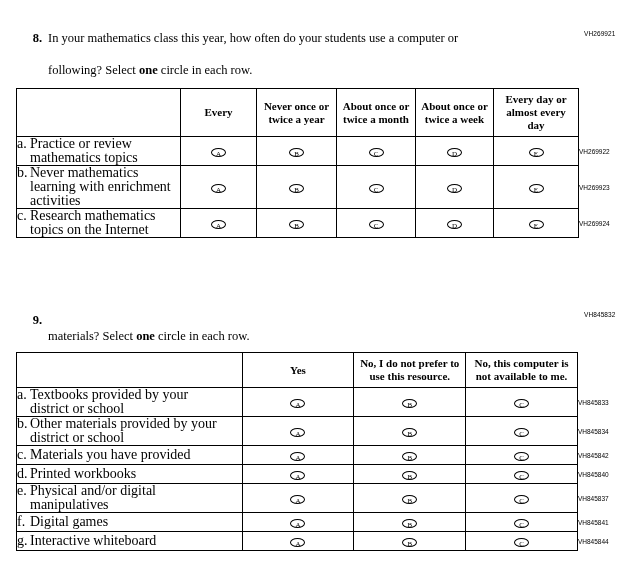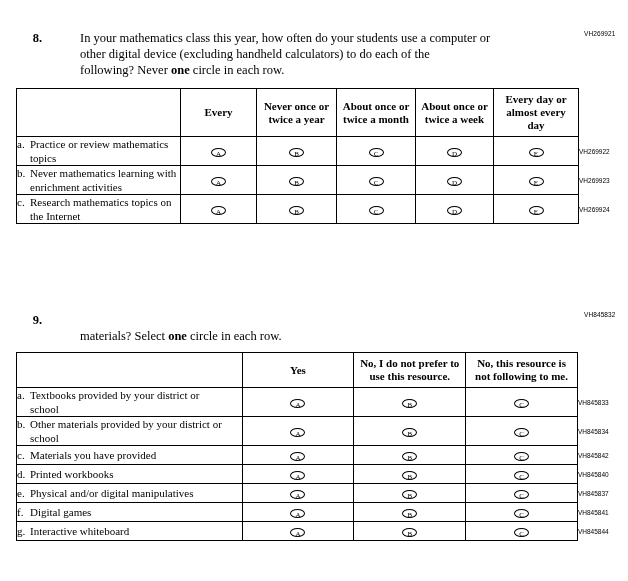--- a/index.html
+++ b/index.html
@@ -36,21 +36,20 @@
     width: 22px;
     text-align: right;
     flex: 0 0 22px;
     padding-right: 6px;
     line-height: 16px;
   }
   .qtext {
     font-size: 12.5px;
     line-height: 16px;
     max-width: 490px;
-    margin-left: 32px;
   }
   .qtext b { font-weight: bold; }
 
   
   .code {
     position: absolute;
     font-family: "Liberation Sans", sans-serif;
     font-size: 6.5px;
     letter-spacing: 0.1px;
     color: #000;
@@ -69,21 +68,21 @@
   }
   table.grid thead th {
     font-weight: bold;
     font-size: 11px;
     line-height: 13px;
     text-align: center;
     padding: 4px 3px;
   }
   .hdr-blank { border: 1px solid #000; }
   .rowlabel {
-    font-size: 11px;
+    font-size: 14px;
     line-height: 14px;
     padding: 4px 4px 4px 5px;
     text-align: left;
   }
   .rowlabel .lt {
     display: inline-block;
     width: 13px;
     vertical-align: top;
   }
   .rowlabel .ltxt {
@@ -133,22 +132,22 @@
 </head>
 <body>
 
 <div class="page">
 
   <div class="qblock" style="left:20px; top:30px;">
     <div class="qnum-row">
       <div class="qnum">8.</div>
       <div class="qtext">
         <span>In your mathematics class this year, how often do your students use a computer or</span><br>
-        <span>other digital device (excluding handheld calculators) to do each of the</span><br>
-        <span>following? Never </span><b>one</b><span> circle in each row.</span>
+        <br>
+        <span>following? Select </span><b>one</b><span> circle in each row.</span>
       </div>
     </div>
   </div>
   <div class="code" style="left:584px; top:30px;">VH269921</div>
 
   <table class="grid q8-table">
     <colgroup>
       <col style="width:164px">
       <col style="width:76px">
       <col style="width:80px">
@@ -222,21 +221,21 @@
       <col style="width:111px">
       <col style="width:111px">
       <col style="width:111px">
       <col style="width:6px">
     </colgroup>
     <thead>
       <tr>
         <th class="hdr-blank"></th>
         <th>Yes</th>
         <th>No, I do not prefer to use this resource.</th>
-        <th>No, this resource is not following to me.</th>
+        <th>No, this computer is not available to me.</th>
         <th style="border:none;background:transparent"></th>
       </tr>
     </thead>
     <tbody>
       <tr>
         <td class="rowlabel">
           <span class="lt">a.</span><span class="ltxt" style="max-width:195px">Textbooks provided by your district or school</span>
         </td>
         <td class="opt"><span class="bubble"><span>A</span></span></td>
         <td class="opt"><span class="bubble"><span>B</span></span></td>

